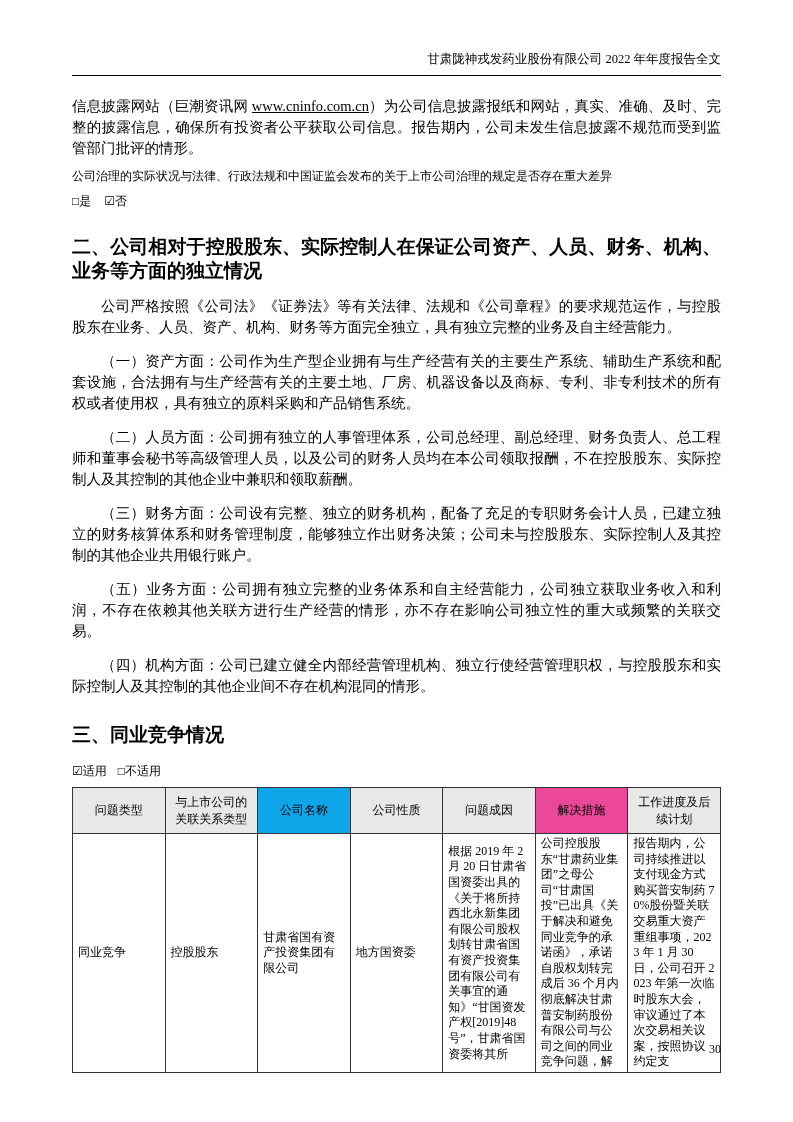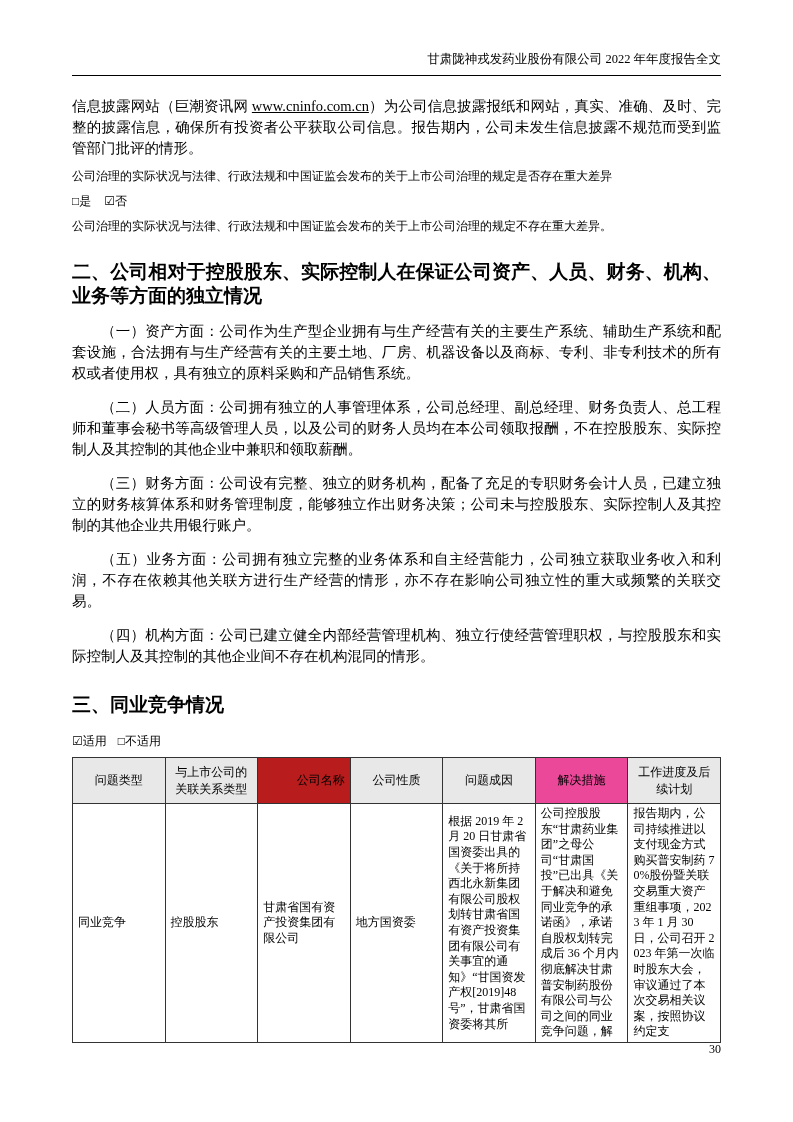--- a/index.html
+++ b/index.html
@@ -94,43 +94,43 @@
 
   <div class="body-text intro">
     <span>信息披露网站（巨潮资讯网 </span><a class="link">www.cninfo.com.cn</a><span>）为公司信息披露报纸和网站，真实、准确、及时、完整的披露信息，确保所有投资者公平获取公司信息。报告期内，公司未发生信息披露不规范而受到监管部门批评的情形。</span>
   </div>
 
   <div class="small-line">公司治理的实际状况与法律、行政法规和中国证监会发布的关于上市公司治理的规定是否存在重大差异</div>
   <div class="small-line checkbox-line">
     <span>□是</span>
     <span>☑否</span>
   </div>
-  <div class="small-line">公司治理的实际状况与法律、行政法规和中国证监会发布的关于上市公司治理的规定不存在重大差异。</div>
 
   <h2 class="sec-title">二、公司相对于控股股东、实际控制人在保证公司资产、人员、财务、机构、业务等方面的独立情况</h2>
 
+  <p class="para">公司严格按照《公司法》《证券法》等有关法律、法规和《公司章程》的要求规范运作，与控股股东在业务、人员、资产、机构、财务等方面完全独立，具有独立完整的业务及自主经营能力。</p>
   <p class="para">（一）资产方面：公司作为生产型企业拥有与生产经营有关的主要生产系统、辅助生产系统和配套设施，合法拥有与生产经营有关的主要土地、厂房、机器设备以及商标、专利、非专利技术的所有权或者使用权，具有独立的原料采购和产品销售系统。</p>
   <p class="para">（二）人员方面：公司拥有独立的人事管理体系，公司总经理、副总经理、财务负责人、总工程师和董事会秘书等高级管理人员，以及公司的财务人员均在本公司领取报酬，不在控股股东、实际控制人及其控制的其他企业中兼职和领取薪酬。</p>
   <p class="para">（三）财务方面：公司设有完整、独立的财务机构，配备了充足的专职财务会计人员，已建立独立的财务核算体系和财务管理制度，能够独立作出财务决策；公司未与控股股东、实际控制人及其控制的其他企业共用银行账户。</p>
   <p class="para">（五）业务方面：公司拥有独立完整的业务体系和自主经营能力，公司独立获取业务收入和利润，不存在依赖其他关联方进行生产经营的情形，亦不存在影响公司独立性的重大或频繁的关联交易。</p>
   <p class="para">（四）机构方面：公司已建立健全内部经营管理机构、独立行使经营管理职权，与控股股东和实际控制人及其控制的其他企业间不存在机构混同的情形。</p>
 
   <h2 class="sec-title">三、同业竞争情况</h2>
 
   <div class="small-line applicable-line">
     <span>☑适用</span>
     <span>□不适用</span>
   </div>
 
   <table class="comp-table">
     <thead class="t-head">
       <tr>
         <th style="background: rgb(232, 232, 232);">问题类型</th>
         <th style="background: rgb(232, 232, 232);">与上市公司的关联关系类型</th>
-        <th style="background: #b91c1c; text-align: right;">公司名称</th>
+        <th style="background: #0ea5e9;">公司名称</th>
         <th style="background: rgb(232, 232, 232);">公司性质</th>
         <th style="background: rgb(232, 232, 232);">问题成因</th>
         <th style="background: #ec4899;">解决措施</th>
         <th style="background: rgb(232, 232, 232);">工作进度及后续计划</th>
       </tr>
     </thead>
     <tbody>
       <tr>
         <td>同业竞争</td>
         <td>控股股东</td>

